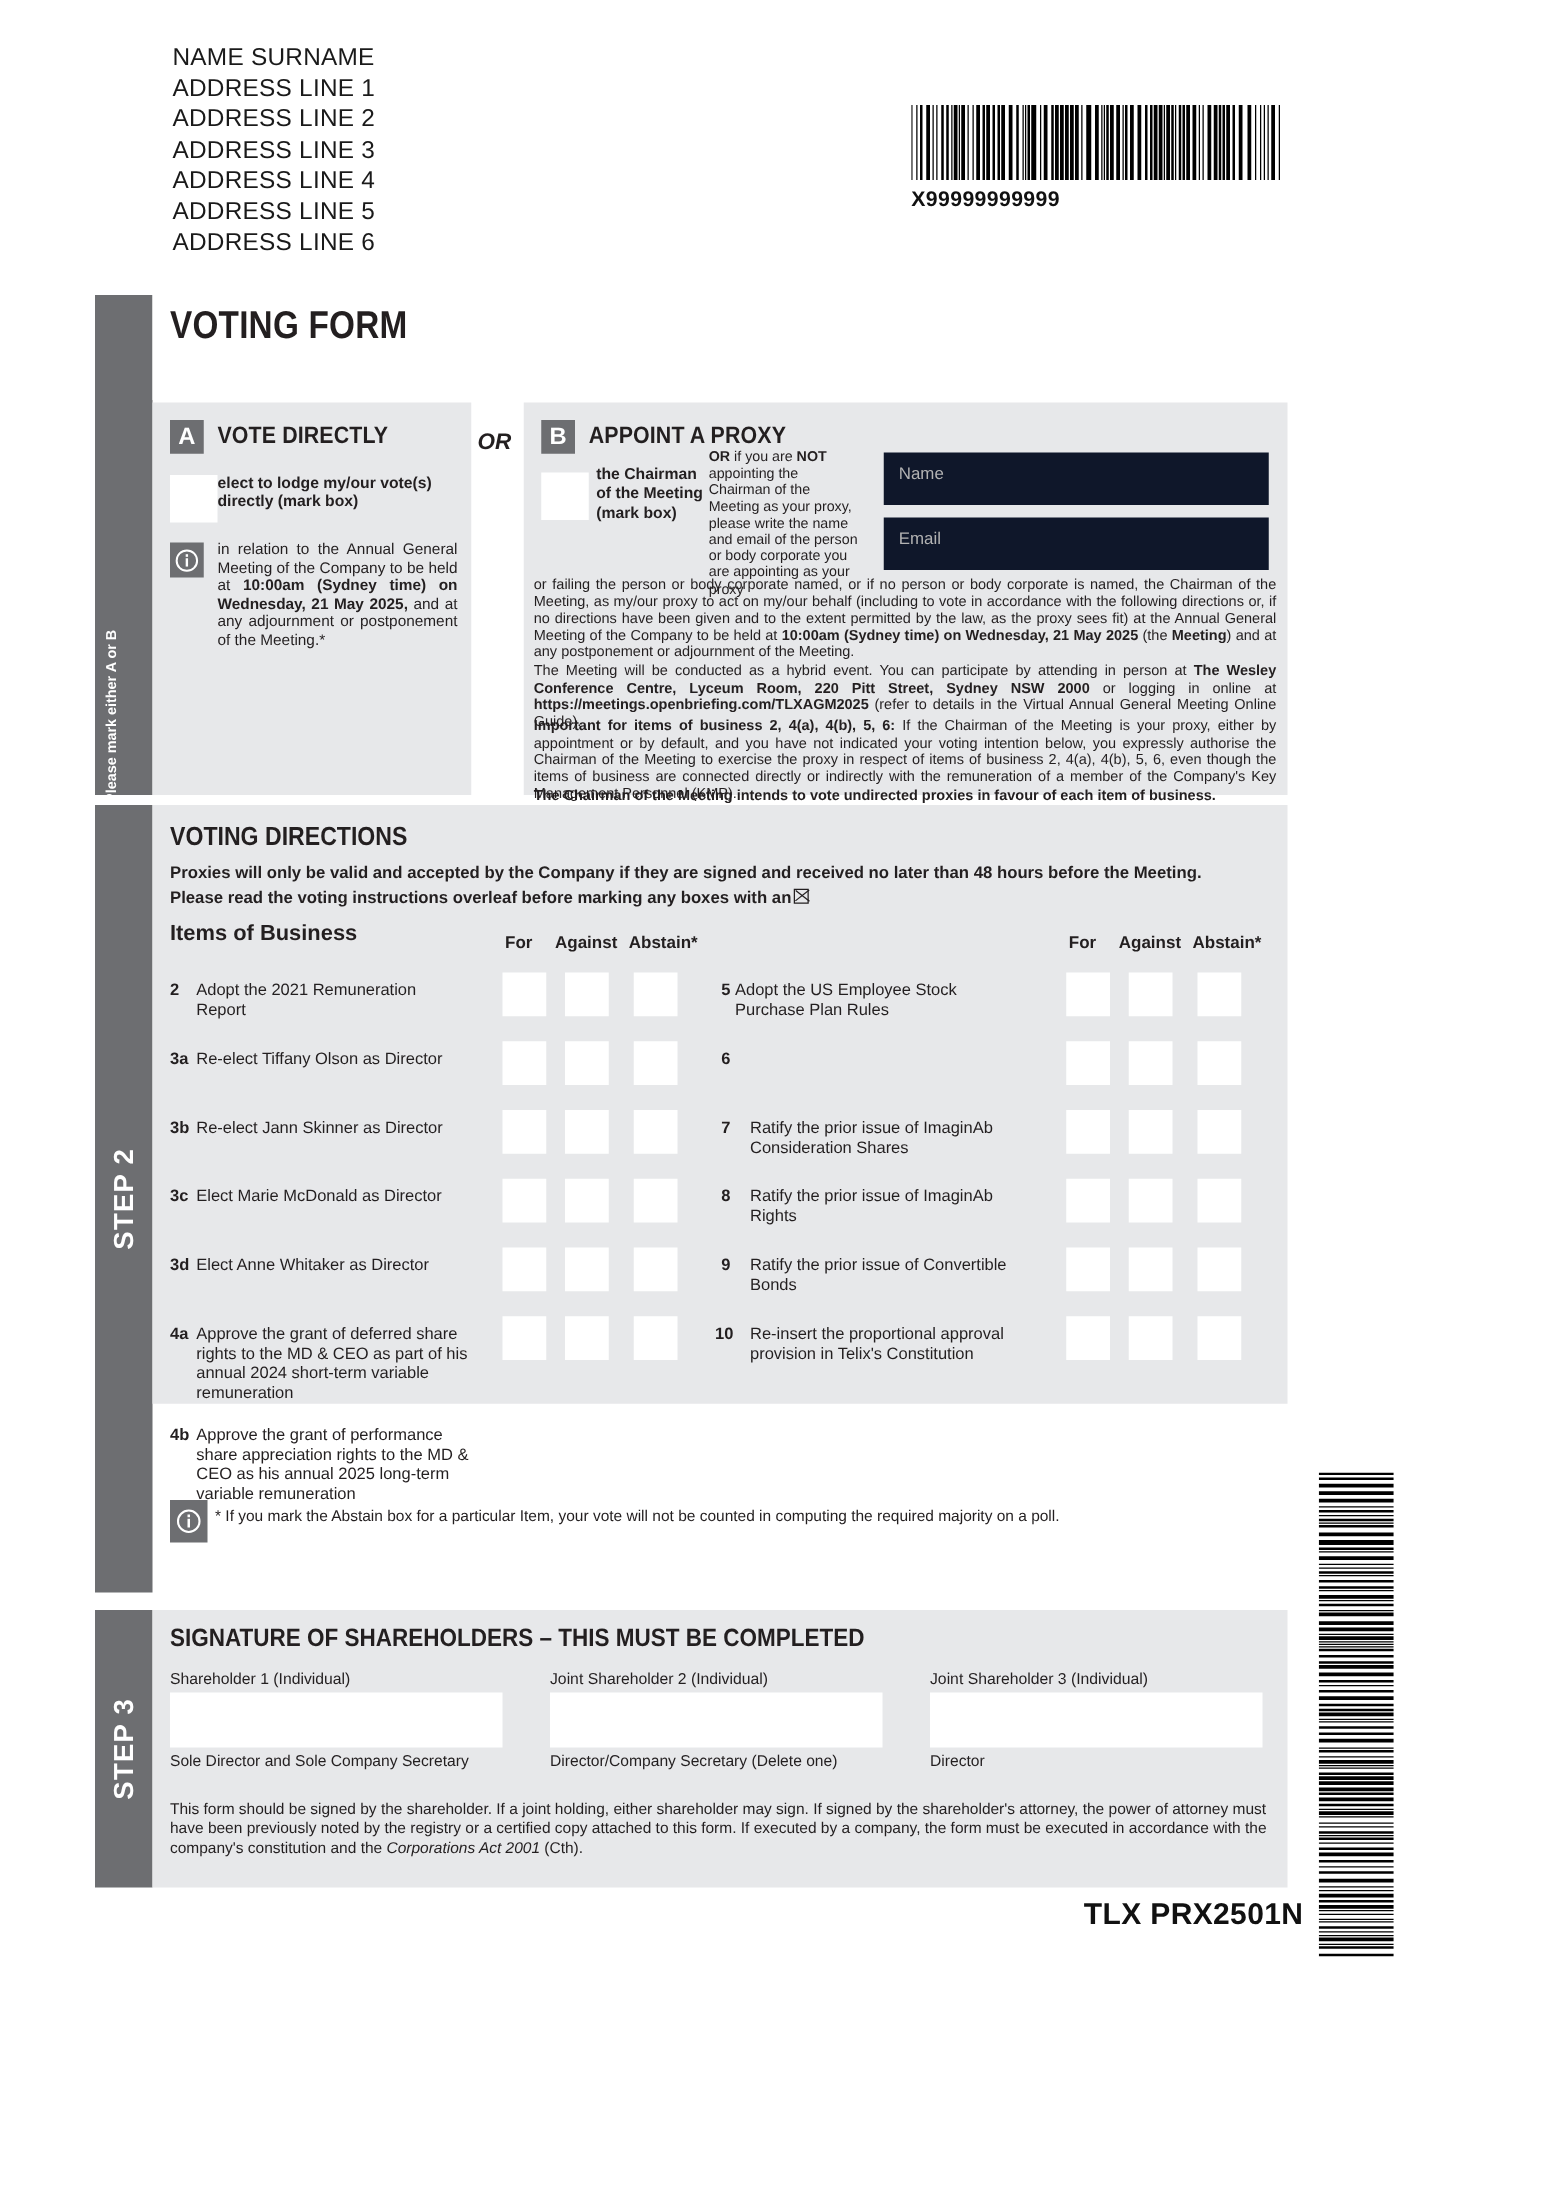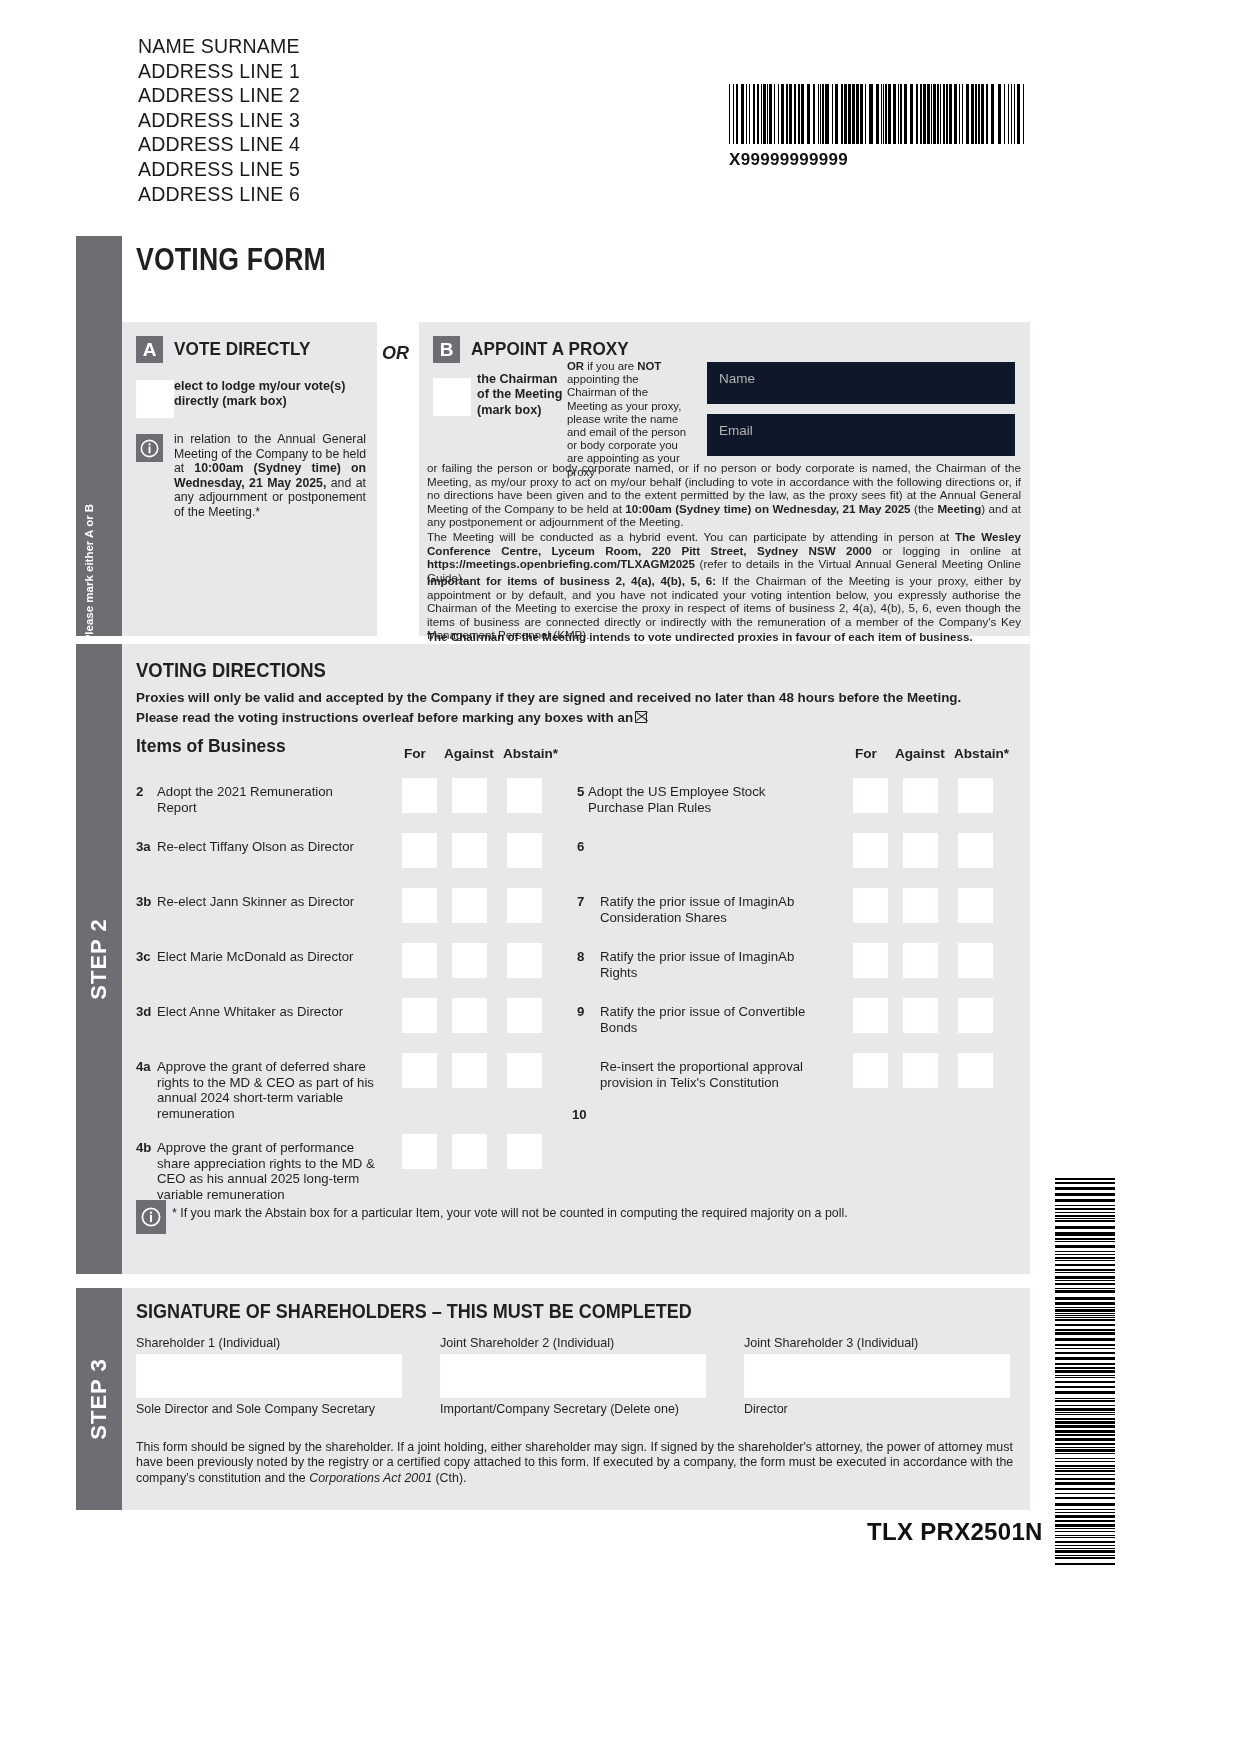--- a/index.html
+++ b/index.html
@@ -102,21 +102,21 @@
   .tiny-text {
     position:absolute; font-size:11.4px; line-height:13.2px;
     text-align:justify; color:#231f20;
   }
   .field-input {
     position:absolute; background:#0f172a; color:#b3b3b3;
     font-size:13.5px; padding:9px 12px;
   }
 
   
-  .p-2 { left:122px; top:644px; width:908px; height:630px; }
+  .p-2 { left:122px; top:644px; width:908px; height:479px; }
   .vd-title {
     position:absolute; left:14px; top:14px;
     font-size:21px; font-weight:bold; font-stretch:condensed;
     transform:scaleX(0.88); transform-origin:left top;
   }
   .vd-note {
     position:absolute; left:14px; top:44px;
     font-size:13.4px; font-weight:bold; line-height:19.5px;
   }
   .xbox {
@@ -536,21 +536,21 @@
     <div class="vbox" style="left:731px; top:299px;"></div>
     <div class="vbox" style="left:781px; top:299px;"></div>
     <div class="vbox" style="left:836px; top:299px;"></div>
 
     <div class="vote-num" style="left:455px; top:360px;">9</div>
     <div class="vote-text" style="left:478px; top:360px; width:222px;">Ratify the prior issue of Convertible Bonds</div>
     <div class="vbox" style="left:731px; top:354px;"></div>
     <div class="vbox" style="left:781px; top:354px;"></div>
     <div class="vbox" style="left:836px; top:354px;"></div>
 
-    <div class="vote-num" style="left:450px; top:415px;margin-top:48px;">10</div>
+    <div class="vote-num" style="left:450px; top:415px;">10</div>
     <div class="vote-text" style="left:478px; top:415px; width:222px;">Re-insert the proportional approval provision in Telix's Constitution</div>
     <div class="vbox" style="left:731px; top:409px;"></div>
     <div class="vbox" style="left:781px; top:409px;"></div>
     <div class="vbox" style="left:836px; top:409px;"></div>
 
     <div class="info-icon" style="left:14px; top:556px; width:30px; height:34px;">
       <svg width="20" height="20" viewBox="0 0 20 20">
         <circle cx="10" cy="10" r="8.6" fill="none" stroke="#fff" stroke-width="1.7"></circle>
         <rect x="9" y="8" width="2" height="7" fill="#fff"></rect>
         <rect x="9" y="4.6" width="2" height="2.2" fill="#fff"></rect>
@@ -570,21 +570,21 @@
 
     <div class="sig-label" style="left:14px;  top:48px;">Shareholder 1 (Individual)</div>
     <div class="sig-label" style="left:318px; top:48px;">Joint Shareholder 2 (Individual)</div>
     <div class="sig-label" style="left:622px; top:48px;">Joint Shareholder 3 (Individual)</div>
 
     <div class="sig-box" style="left:14px;  top:66px; width:266px;"></div>
     <div class="sig-box" style="left:318px; top:66px; width:266px;"></div>
     <div class="sig-box" style="left:622px; top:66px; width:266px;"></div>
 
     <div class="sig-foot" style="left:14px;  top:114px;">Sole Director and Sole Company Secretary</div>
-    <div class="sig-foot" style="left:318px; top:114px;">Important/Company Secretary (Delete one)</div>
+    <div class="sig-foot" style="left:318px; top:114px;">Director/Company Secretary (Delete one)</div>
     <div class="sig-foot" style="left:622px; top:114px;">Director</div>
 
     <div class="legal">
       <span>This form should be signed by the shareholder. If a joint holding, either shareholder may sign. If signed by the shareholder's attorney, the power of attorney must have been previously noted by the registry or a certified copy attached to this form. If executed by a company, the form must be executed in accordance with the company's constitution and the </span><i>Corporations Act 2001</i><span> (Cth).</span>
     </div>
   </div>
 
   <div class="footer-code">TLX PRX2501N</div>
 
 </div>

